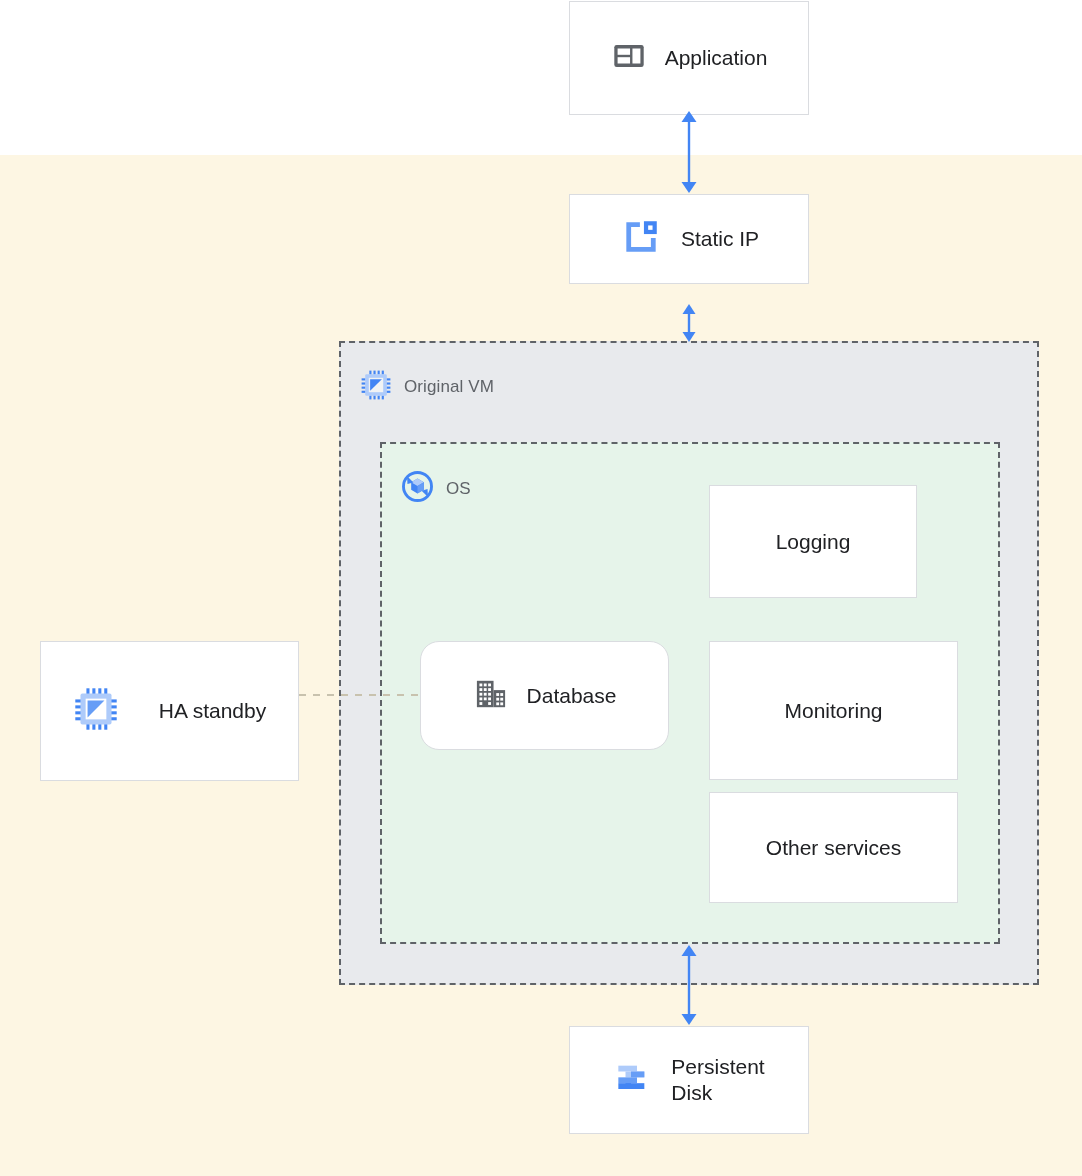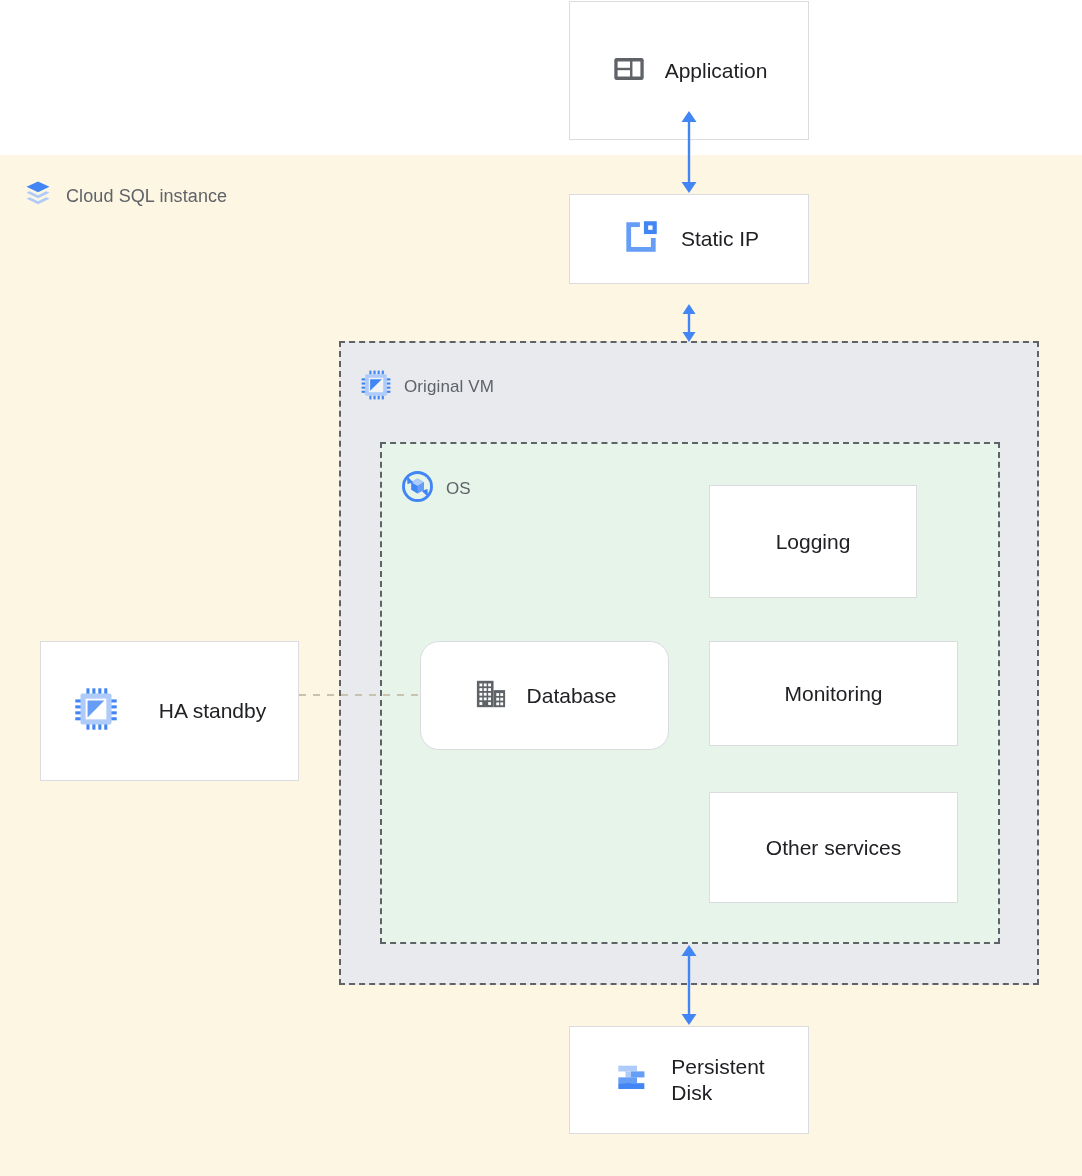--- a/index.html
+++ b/index.html
@@ -91,26 +91,26 @@
   }
   .node.node-textonly .node-label {
     text-align: center;
   }
   .node-icon {
     flex: 0 0 auto;
     display: block;
   }
 
   
-  #node-application    { left: 569px; top: 1px;    width: 240px; height: 139px; }
+  #node-application    { left: 569px; top: 1px;    width: 240px; height: 114px; }
   #node-staticip       { left: 569px; top: 194px;  width: 240px; height: 90px; }
   #node-hastandby      { left: 40px;  top: 641px;  width: 259px; height: 140px; gap: 40px; }
   #node-database       { left: 420px; top: 641px;  width: 249px; height: 109px; border-radius: 19px; }
   #node-logging        { left: 709px; top: 485px;  width: 208px; height: 113px; }
-  #node-monitoring     { left: 709px; top: 641px;  width: 249px; height: 105px; }
+  #node-monitoring     { left: 709px; top: 641px;  width: 249px; height: 139px; }
   #node-otherservices  { left: 709px; top: 792px;  width: 249px; height: 111px; }
   #node-persistentdisk { left: 569px; top: 1026px; width: 240px; height: 108px; }
   #node-persistentdisk .node-label { text-align: left; }
 
   
   .connector {
     position: absolute;
     pointer-events: none;
   }
   .connector svg { display: block; overflow: visible; }
@@ -120,30 +120,20 @@
   #conn-vm-disk         { left: 669px; top: 944px; }
   #conn-ha-db           { left: 299px; top: 689px; }
 </style>
 </head>
 <body>
 
 <div id="diagram">
 
   <div class="region-cloudsql"></div>
 
-  <div class="region-label" id="cloudsql-label">
-    <span class="node-icon">
-      <svg width="32" height="32" viewBox="0 0 24 24" aria-hidden="true">
-        <path d="M12 2.6 3.4 6.6 12 10.6l8.6-4z" fill="#4285f4"></path>
-        <path d="M3.4 11.1 12 15.1l8.6-4-2.4-1.1-6.2 2.9-6.2-2.9z" fill="#aecbfa"></path>
-        <path d="M3.4 15.6 12 19.6l8.6-4-2.4-1.1-6.2 2.9-6.2-2.9z" fill="#aecbfa"></path>
-      </svg>
-    </span>
-    <span class="region-label-text">Cloud SQL instance</span>
-  </div>
 
   <div class="container-vm"></div>
 
   <div class="region-label" id="vm-label">
     <span class="node-icon">
       <svg width="32" height="32" viewBox="0 0 24 24" aria-hidden="true">
         <g fill="#4285f4">
           <rect x="7" y="1.2" width="1.6" height="3"></rect>
             <rect x="10.1" y="1.2" width="1.6" height="3"></rect>
           <rect x="13.2" y="1.2" width="1.6" height="3"></rect>

